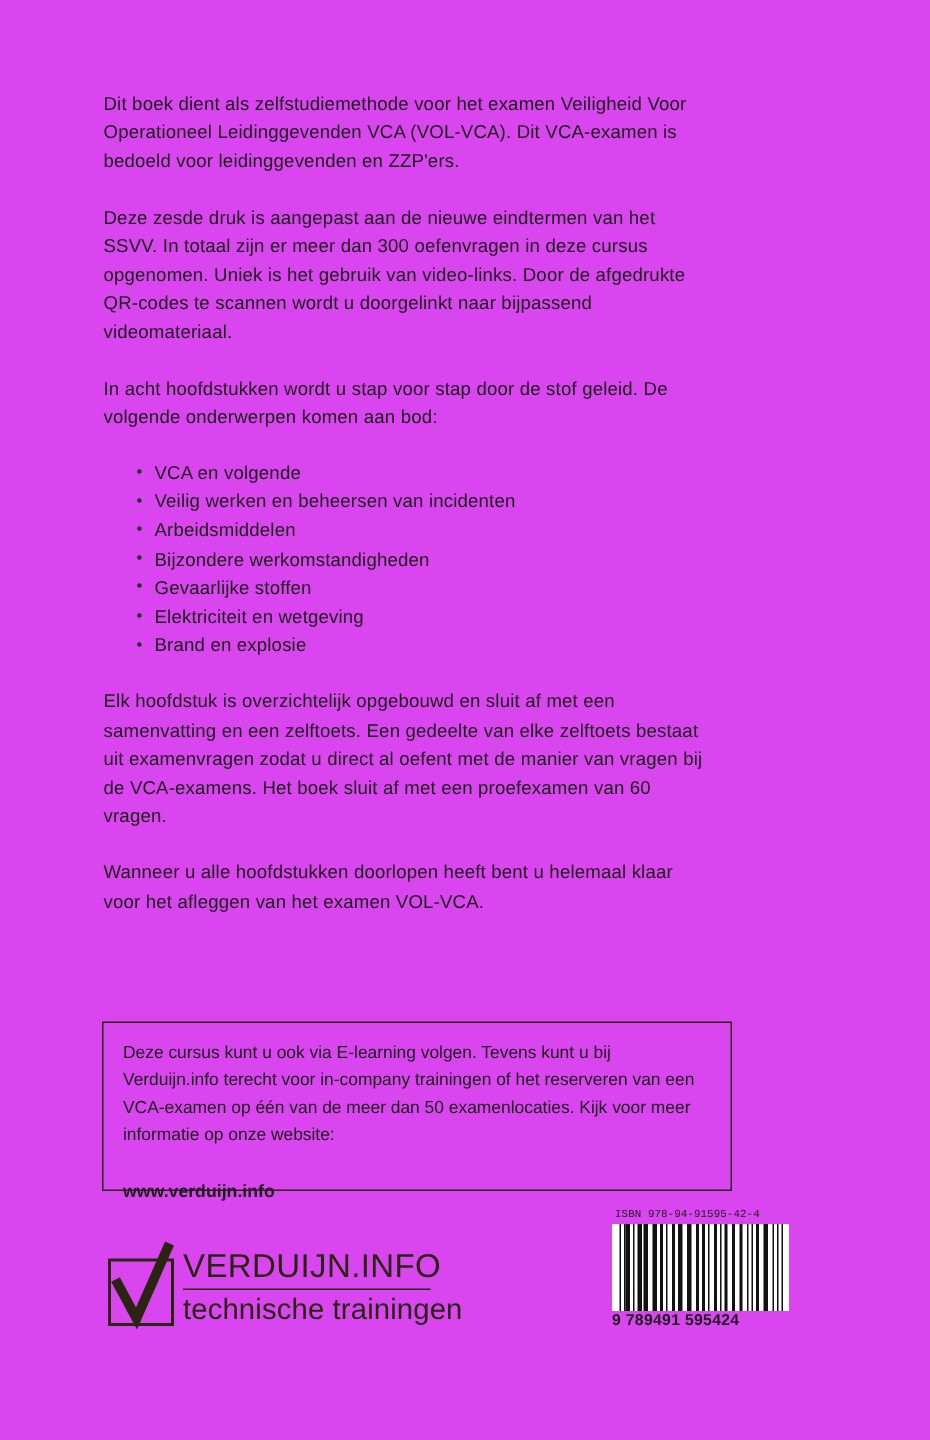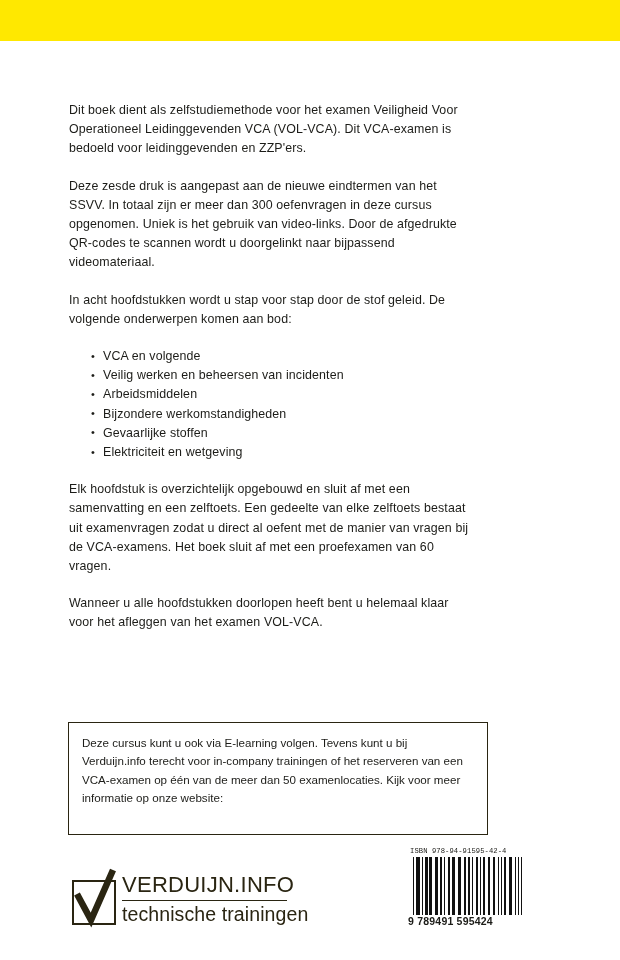--- a/index.html
+++ b/index.html
@@ -12,22 +12,21 @@
     background: #FFE800;
     font-family: "Liberation Sans", sans-serif;
     color: #1a1a1a;
     overflow: hidden;
     position: relative;
   }
 
   .page {
     position: absolute;
     inset: 0;
-    background: #ffffff;
-    margin-top: 41px;
+    background: #d946ef;
   }
 
   
   .blurb {
     position: absolute;
     left: 69px;
     top: 60px;
     width: 400px;
   }
 
@@ -194,28 +193,30 @@
     <p class="para">Deze zesde druk is aangepast aan de nieuwe eindtermen van het SSVV. In totaal zijn er meer dan 300 oefenvragen in deze cursus opgenomen. Uniek is het gebruik van video-links. Door de afgedrukte QR-codes te scannen wordt u doorgelinkt naar bijpassend videomateriaal.</p>
     <p class="para">In acht hoofdstukken wordt u stap voor stap door de stof geleid. De volgende onderwerpen komen aan bod:</p>
 
     <ul class="topics">
       <li>VCA en volgende</li>
       <li>Veilig werken en beheersen van incidenten</li>
       <li>Arbeidsmiddelen</li>
       <li>Bijzondere werkomstandigheden</li>
       <li>Gevaarlijke stoffen</li>
       <li>Elektriciteit en wetgeving</li>
+      <li>Brand en explosie</li>
     </ul>
 
     <p class="para">Elk hoofdstuk is overzichtelijk opgebouwd en sluit af met een samenvatting en een zelftoets. Een gedeelte van elke zelftoets bestaat uit examenvragen zodat u direct al oefent met de manier van vragen bij de VCA-examens. Het boek sluit af met een proefexamen van 60 vragen.</p>
     <p class="para">Wanneer u alle hoofdstukken doorlopen heeft bent u helemaal klaar voor het afleggen van het examen VOL-VCA.</p>
   </div>
 
   <div class="infobox">
     <p class="infobox-text">Deze cursus kunt u ook via E-learning volgen. Tevens kunt u bij Verduijn.info terecht voor in-company trainingen of het reserveren van een VCA-examen op één van de meer dan 50 examenlocaties. Kijk voor meer informatie op onze website:</p>
+    <p class="infobox-url">www.verduijn.info</p>
   </div>
 
   <div class="logo">
     <div class="logo-mark">
       <div class="boxline"></div>
       <svg width="56" height="62" viewBox="0 0 56 62">
         <path d="M8 26 L22 52 L44 2" fill="none" stroke="#2a2512" stroke-width="6.5" stroke-linecap="butt" stroke-linejoin="miter"></path>
       </svg>
     </div>
     <div class="logo-words">

